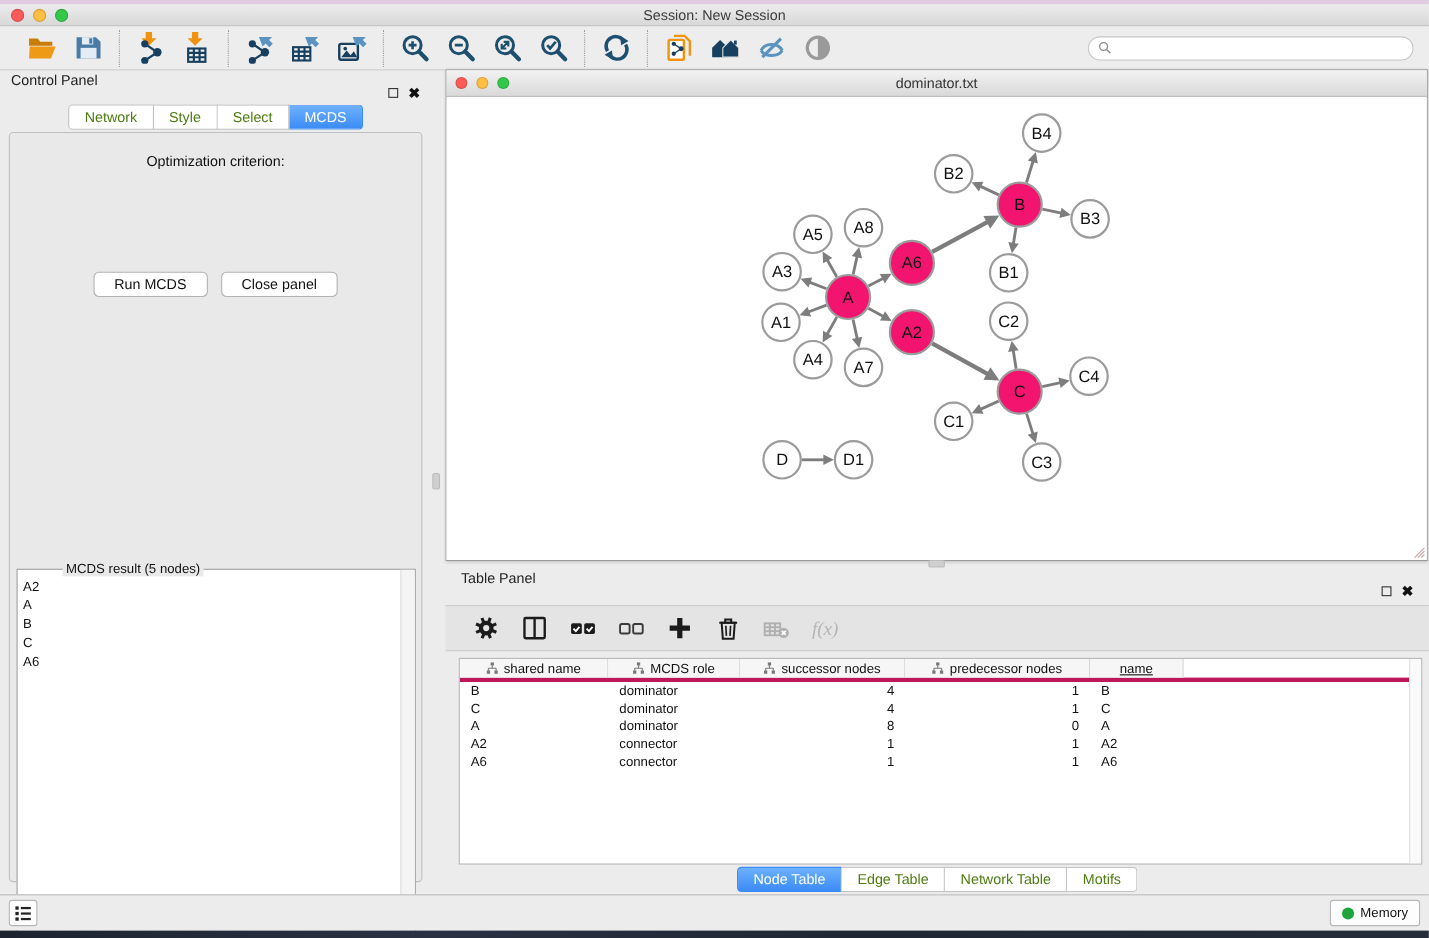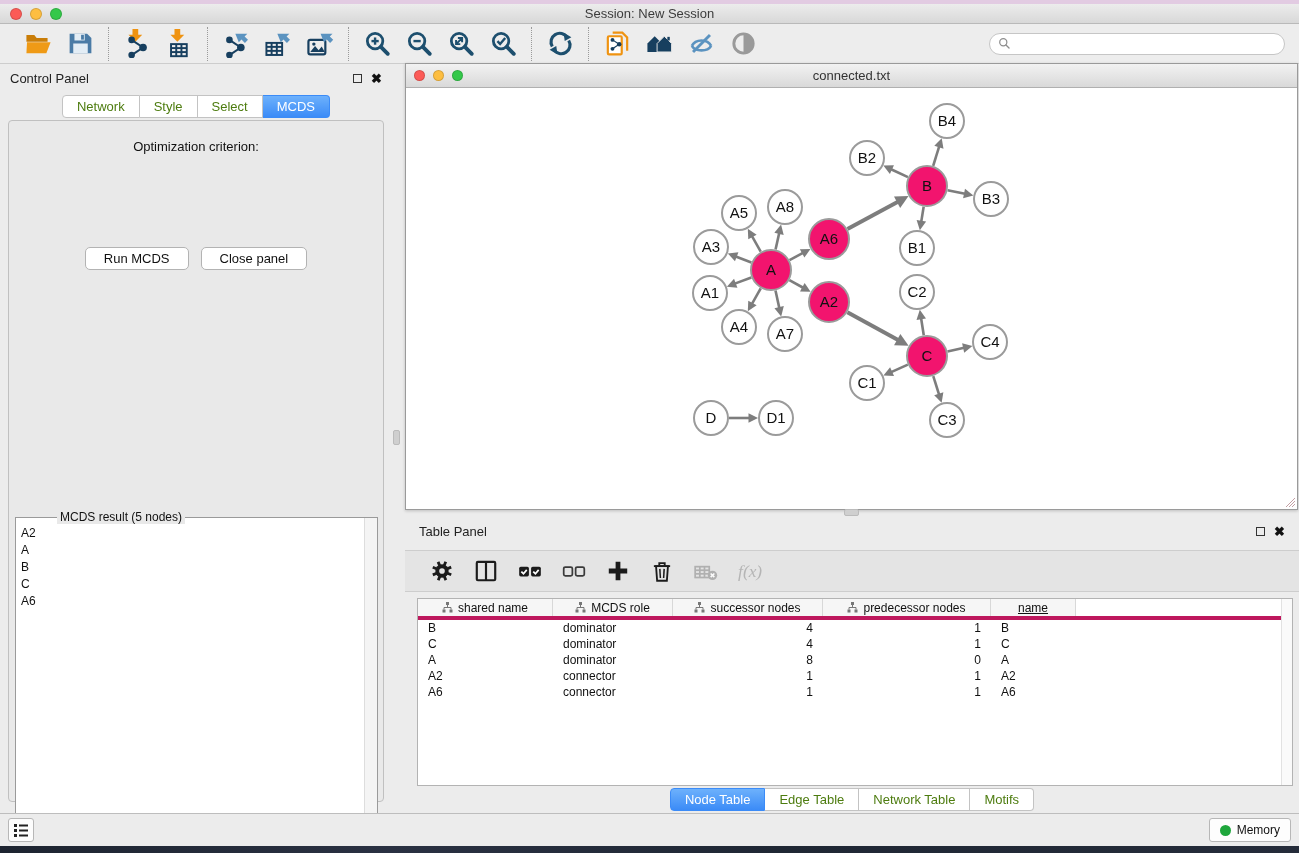--- a/index.html
+++ b/index.html
@@ -26,21 +26,21 @@
   .tb-icon { width:32px; height:32px; display:flex; align-items:center; justify-content:center; cursor:default; }
   .tb-icon svg { width:29px; height:29px; }
   .search-wrap { margin-left:auto; margin-right:4px; }
   .search-box { width:296px; height:22px; border:1px solid #c6c6c6; border-radius:11px;
     background:#fff; display:flex; align-items:center; padding:0 8px; gap:4px; }
   .search-box svg { width:13px; height:13px; flex:0 0 auto; }
   .search-box input { border:none; outline:none; flex:1; font-size:12px; background:transparent; font-family:"Liberation Sans",sans-serif; }
 
   
   .control-panel { left:0; top:65px; width:392px; height:748px; background:#ececec; }
-  .panel-header { display:flex; align-items:center; height:26px; padding:0 10px; }
+  .panel-header { display:flex; align-items:flex-start; height:26px; padding:0 10px;flex-direction:column; }
   .panel-header .ph-title { font-size:13px; color:#222; }
   .panel-ctrls { margin-left:auto; display:flex; gap:9px; align-items:center; }
   .float-box { width:9px; height:9px; border:1.5px solid #333; }
   .close-x { font-size:13px; font-weight:bold; color:#111; line-height:9px; }
 
   .cp-tabs { position:absolute; left:0; right:0; top:30px; display:flex; justify-content:center; }
   .seg-tabs { display:flex; }
   .seg-tab { font-size:13px; color:#4d7c0f; background:#fff; border:1px solid #c3c3c3;
     padding:3px 14px; border-left-width:0; }
   .seg-tab:first-child { border-left-width:1px; border-radius:4px 0 0 4px; }
@@ -327,21 +327,21 @@
           <div class="result-item">C</div>
           <div class="result-item">A6</div>
         </div>
       <div class="result-scroll"></div>
     </div>
   </div>
 </div>
 
 <div class="abs net-window">
   <div class="net-titlebar">
-    <span class="net-title">connected.txt</span>
+    <span class="net-title">dominator.txt</span>
     <div class="lights">
       <span class="light red"></span>
       <span class="light yellow"></span>
       <span class="light green"></span>
     </div>
   </div>
   <div class="net-canvas">
     <svg id="graph-svg" width="890" height="420" viewBox="0 0 890 420">
         <g>
           <line x1="345.35035698573034" y1="188.4088817922656" x2="328.79597808943544" y2="194.65069678595054" stroke="#7d7d7d" stroke-width="2.6"></line>

